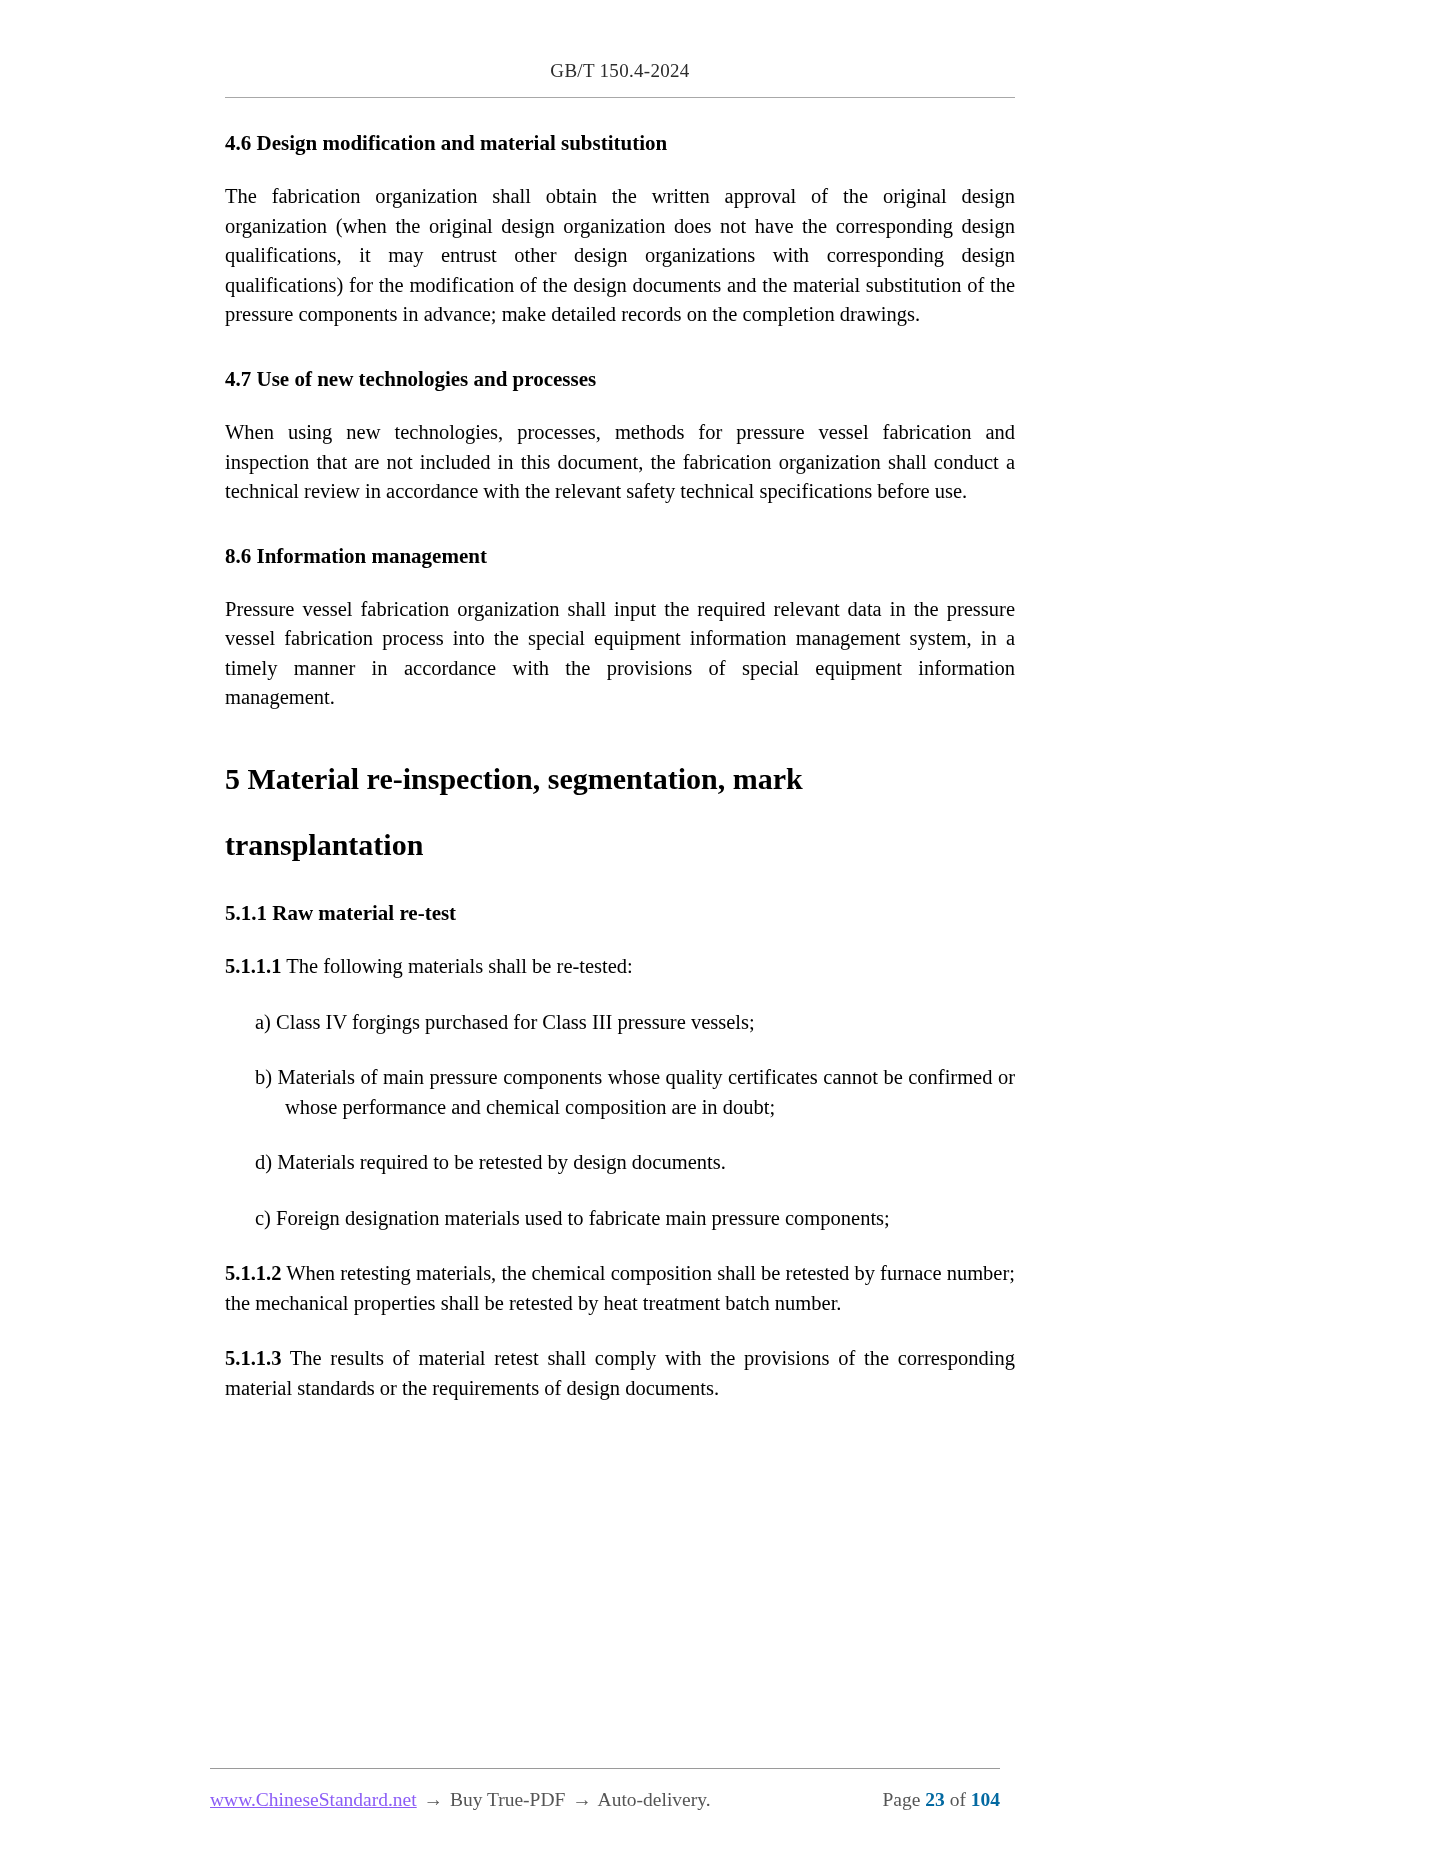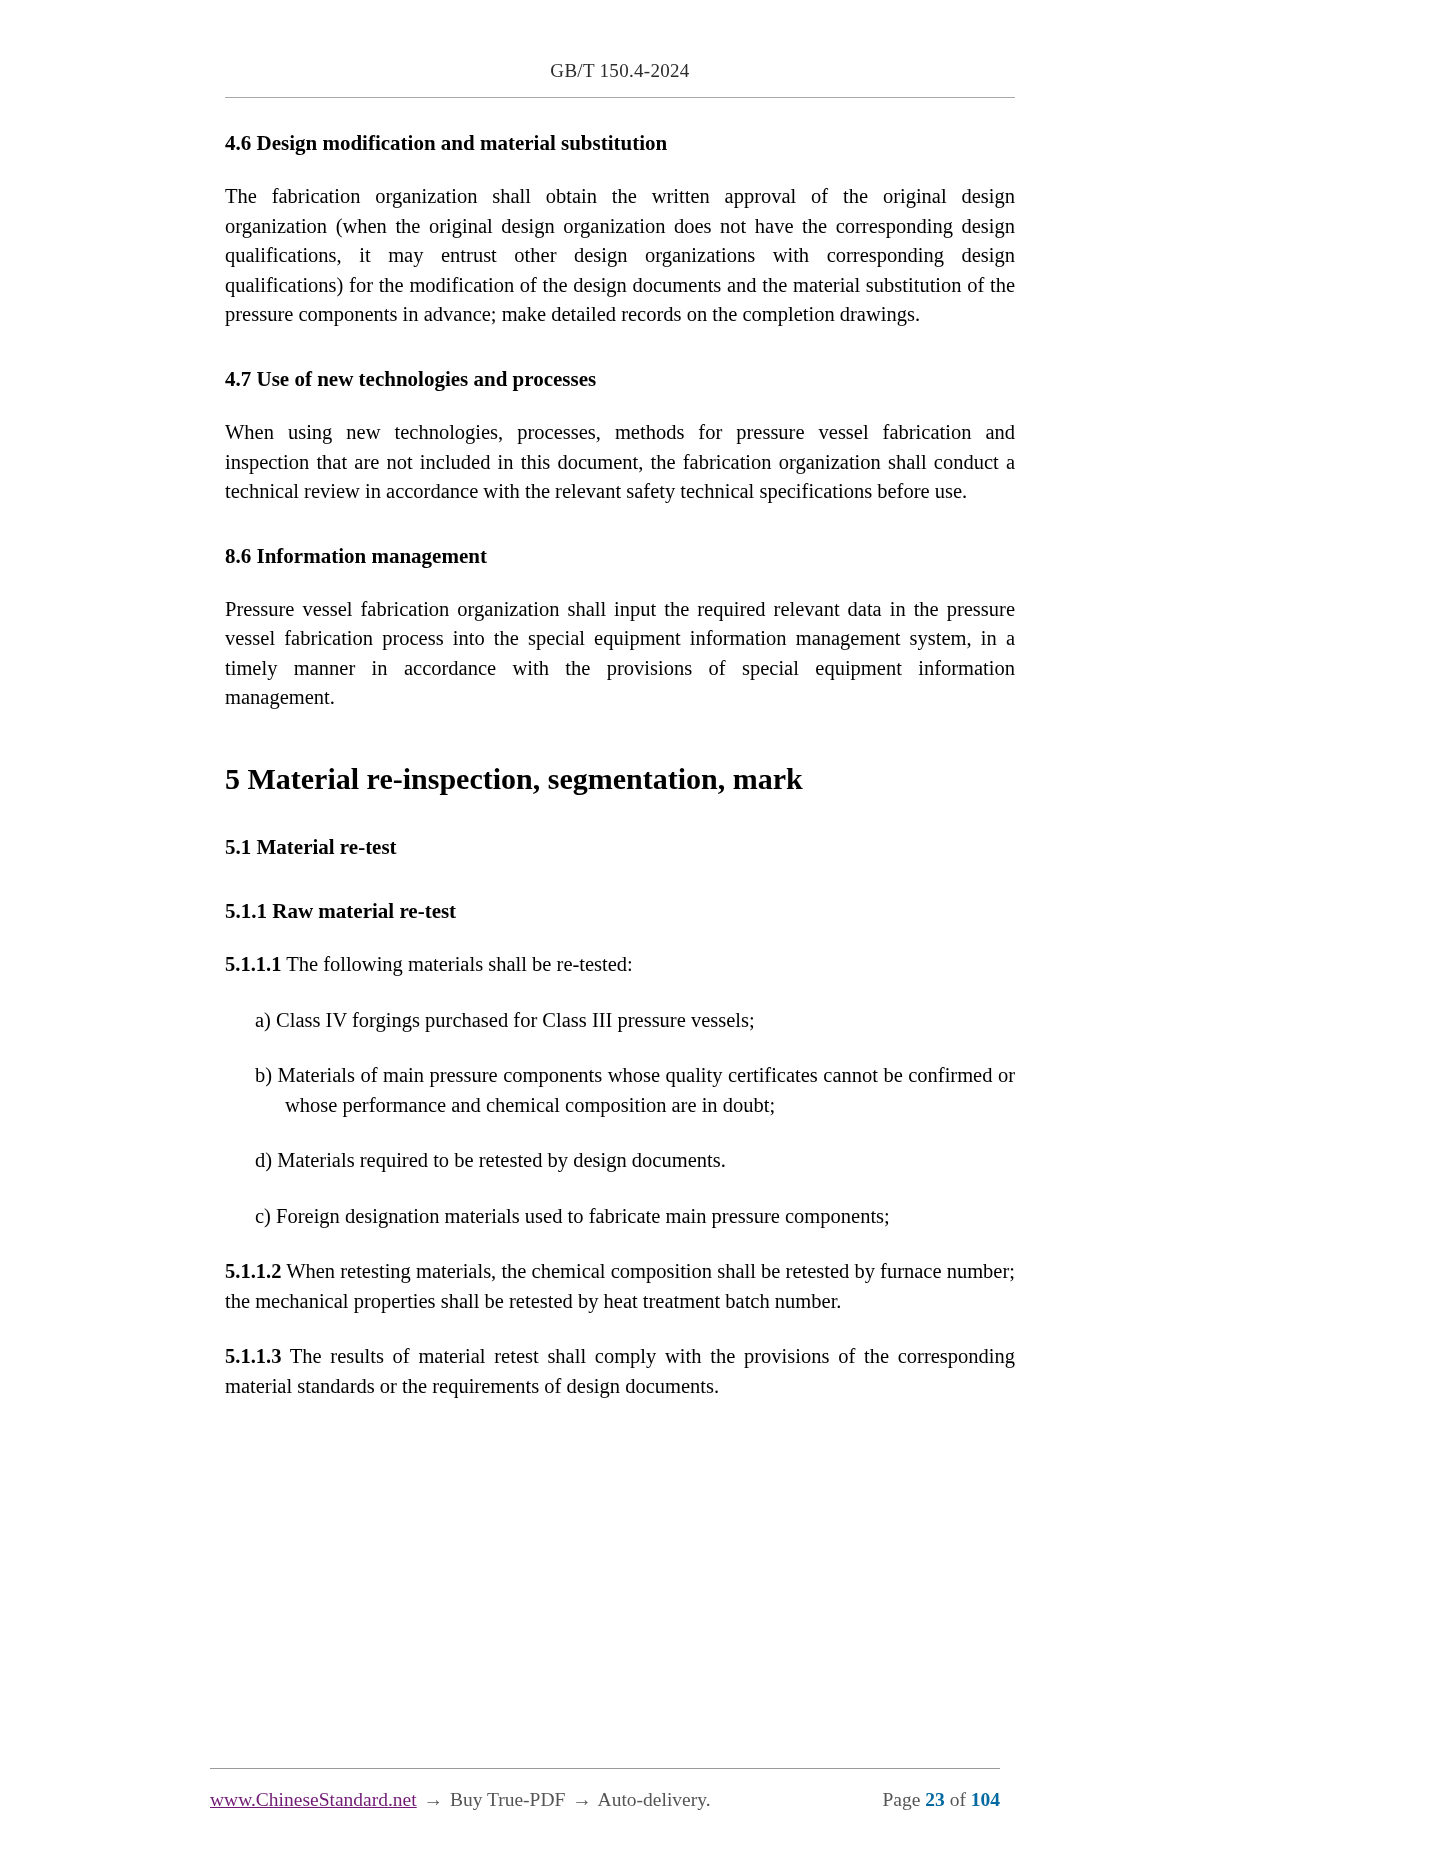--- a/index.html
+++ b/index.html
@@ -35,21 +35,21 @@
   }
   .footer {
     position: absolute; left: 210px; top: 1768px; width: 790px;
   }
   .footer-rule { border-top: 1px solid #9a9a9a; }
   .footer-row {
     display: flex; justify-content: space-between; align-items: baseline;
     margin-top: 20px; font-size: 19.5px; color: #555555;
   }
   .footer-left .arrow { margin: 0 2px; color: #555555; }
-  .site-link { color: #701a75; text-decoration: underline; cursor: pointer; }
+  .site-link { color: #8b5cf6; text-decoration: underline; cursor: pointer; }
   .footer-right b { color: #0369a1; font-weight: bold; }
 </style>
 </head>
 <body>
 
 <div class="page">
 
   <div class="doc-header">GB/T 150.4-2024</div>
   <div class="header-rule"></div>
 
@@ -59,23 +59,23 @@
     <p class="body">The fabrication organization shall obtain the written approval of the original design organization (when the original design organization does not have the corresponding design qualifications, it may entrust other design organizations with corresponding design qualifications) for the modification of the design documents and the material substitution of the pressure components in advance; make detailed records on the completion drawings.</p>
 
     <h3 class="sec">4.7 Use of new technologies and processes</h3>
     <p class="body">When using new technologies, processes, methods for pressure vessel fabrication and inspection that are not included in this document, the fabrication organization shall conduct a technical review in accordance with the relevant safety technical specifications before use.</p>
 
     <h3 class="sec">8.6 Information management</h3>
     <p class="body">Pressure vessel fabrication organization shall input the required relevant data in the pressure vessel fabrication process into the special equipment information management system, in a timely manner in accordance with the provisions of special equipment information management.</p>
 
     <h2 class="chapter">
       <span class="l1">5 Material re-inspection, segmentation, mark</span>
+      <span class="l2">transplantation</span>
     </h2>
 
-    <h3 class="sec">5.1 Material re-test</h3>
     <h3 class="sec">5.1.1 Raw material re-test</h3>
 
     <p class="numpara">
       <b>5.1.1.1</b>
       <span>The following materials shall be re-tested:</span>
     </p>
 
     <div class="list-item">
       <span class="li-marker">a)</span>
       <span>Class IV forgings purchased for Class III pressure vessels;</span>

